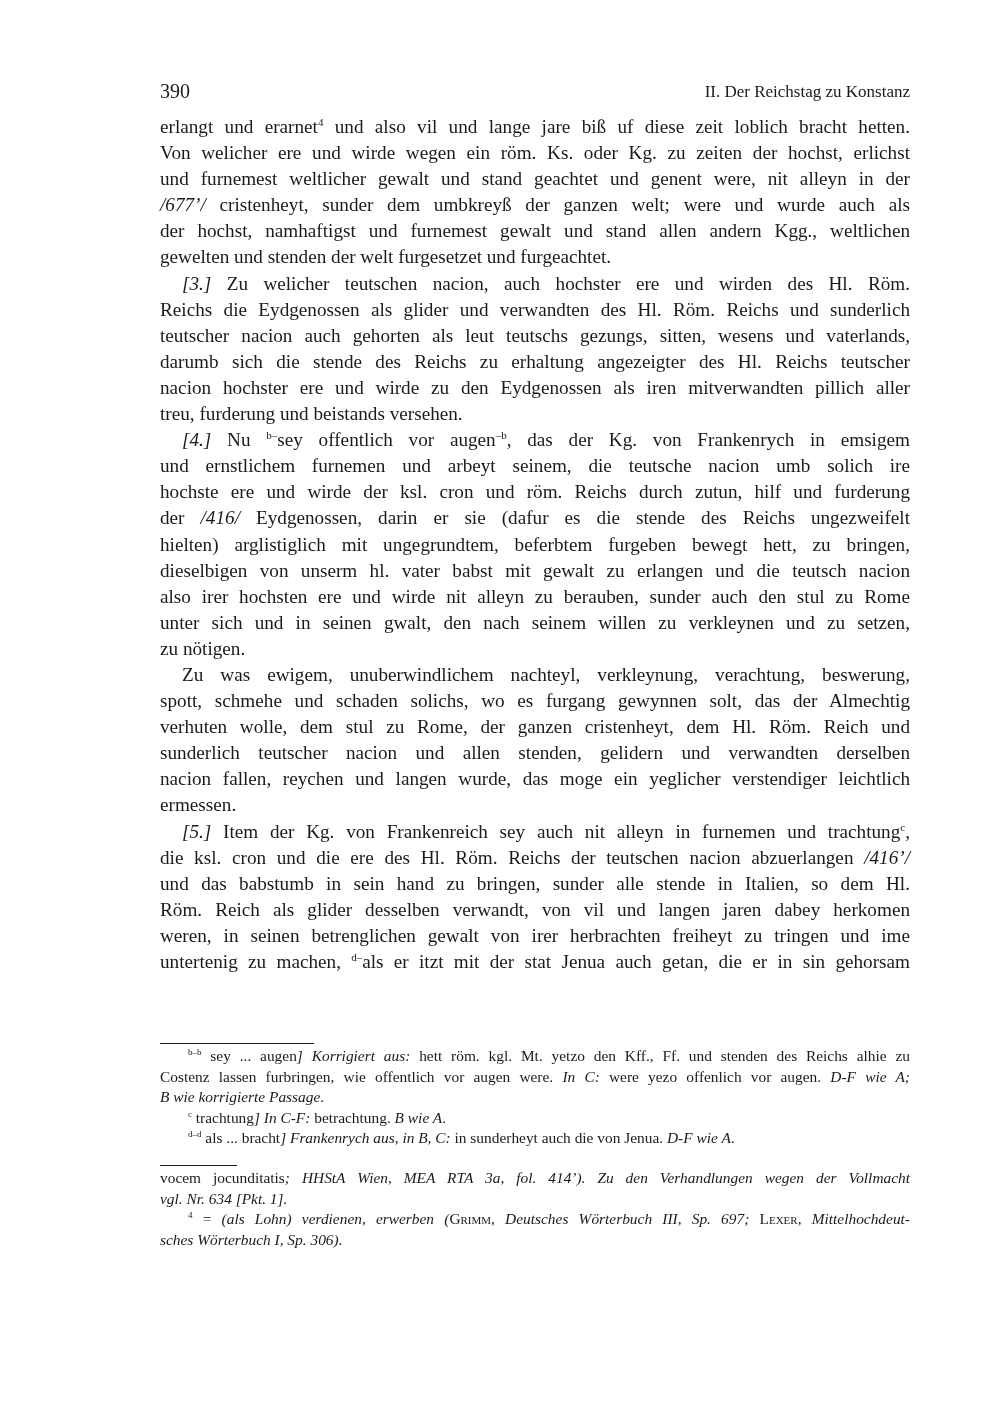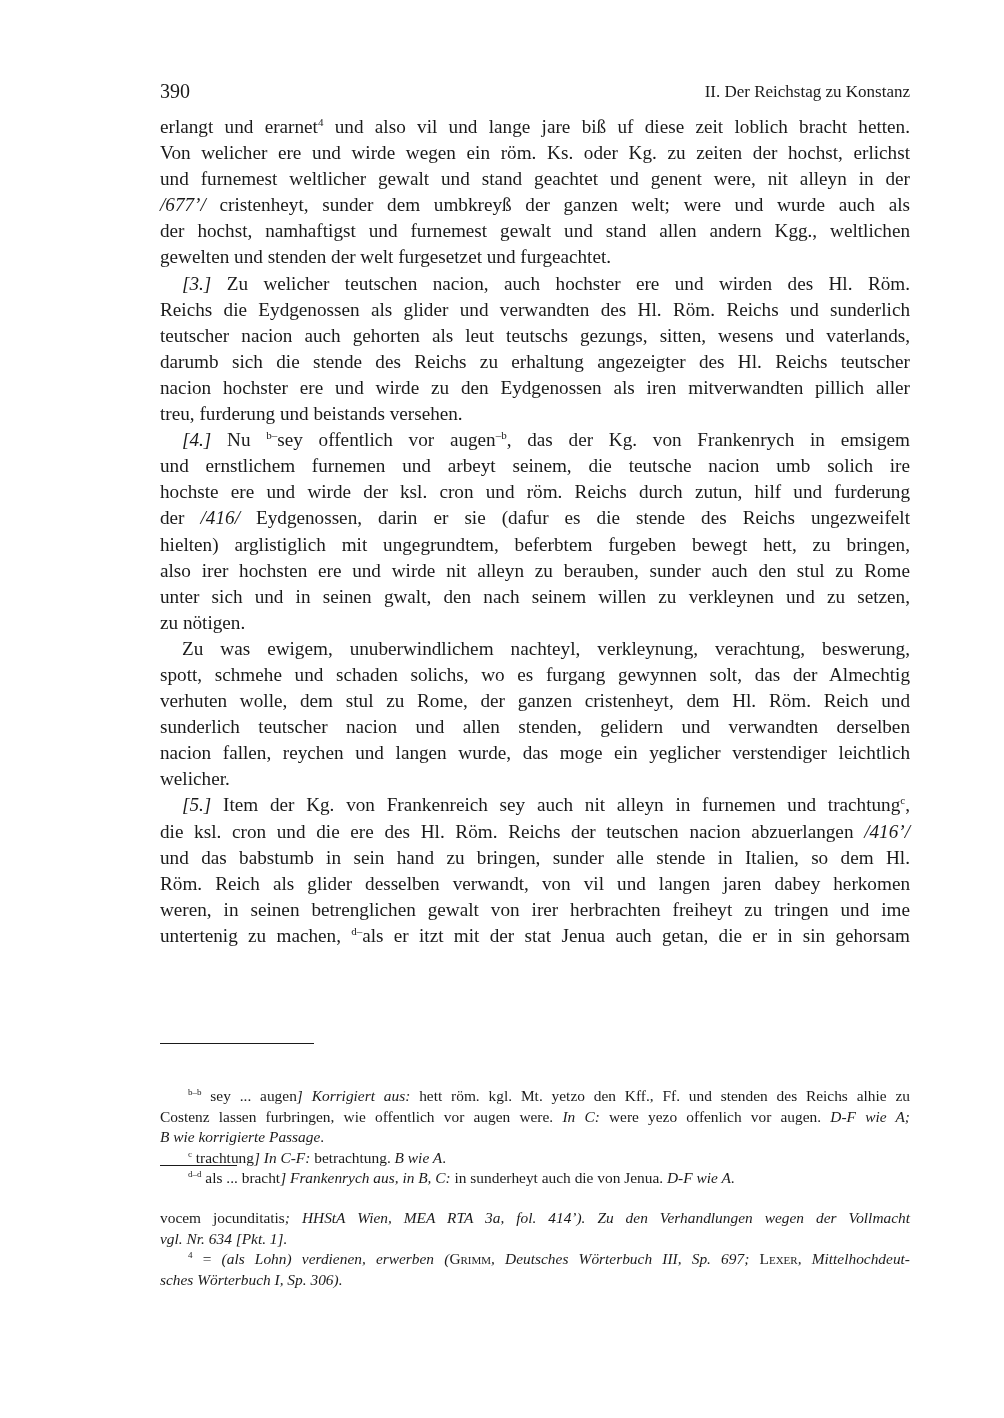--- a/index.html
+++ b/index.html
@@ -9,21 +9,21 @@
   .running-head { position: absolute; top: 80px; left: 0; width: 750px; height: 26px; font-size: 18px; }
   .page-number { position: absolute; left: 0; top: 0; font-size: 20px; }
   .head-title { position: absolute; left: 0; right: 0; top: 2px; text-align: right; font-size: 17px; }
   .body-text { position: absolute; top: 114px; left: 0; width: 750px; font-size: 19.2px; line-height: 26.1px;
                text-align: justify; }
   .line { display: block; text-align: justify; text-align-last: justify; white-space: nowrap; overflow: visible; }
   .line.last { text-align-last: left; }
   .it { font-style: italic; }
   sup { font-size: 11px; line-height: 0; vertical-align: 7px; }
   .rule { position: absolute; left: 0; height: 1px; background: #1a1a1a; }
-  .notes { position: absolute; left: 0; width: 750px; font-size: 15.4px; line-height: 20.6px; margin-top: 40px; }
+  .notes { position: absolute; left: 0; width: 750px; font-size: 15.4px; line-height: 20.6px; }
   .notes p { margin: 0; }
   .sc { font-variant: small-caps; }
   .notes sup { font-size: 9px; vertical-align: 6px; }
 </style>
 </head>
 <body>
 
 <div class="page">
   <div class="running-head">
     <span class="page-number">390</span>
@@ -41,29 +41,30 @@
       <span class="line">Reichs die Eydgenossen als glider und verwandten des Hl. Röm. Reichs und sunderlich</span>
       <span class="line">teutscher nacion auch gehorten als leut teutschs gezungs, sitten, wesens und vaterlands,</span>
       <span class="line">darumb sich die stende des Reichs zu erhaltung angezeigter des Hl. Reichs teutscher</span>
       <span class="line">nacion hochster ere und wirde zu den Eydgenossen als iren mitverwandten pillich aller</span>
       <span class="line last">treu, furderung und beistands versehen.</span>
       <span class="line" style="padding-left: 22px;"><span class="it">[4.]</span> Nu <sup>b–</sup>sey offentlich vor augen<sup>–b</sup>, das der Kg. von Frankenrych in emsigem</span>
       <span class="line">und ernstlichem furnemen und arbeyt seinem, die teutsche nacion umb solich ire</span>
       <span class="line">hochste ere und wirde der ksl. cron und röm. Reichs durch zutun, hilf und furderung</span>
       <span class="line">der <span class="it">/416/</span> Eydgenossen, darin er sie (dafur es die stende des Reichs ungezweifelt</span>
       <span class="line">hielten) arglistiglich mit ungegrundtem, beferbtem furgeben bewegt hett, zu bringen,</span>
+      <span class="line">dieselbigen von unserm hl. vater babst mit gewalt zu erlangen und die teutsch nacion</span>
       <span class="line">also irer hochsten ere und wirde nit alleyn zu berauben, sunder auch den stul zu Rome</span>
       <span class="line">unter sich und in seinen gwalt, den nach seinem willen zu verkleynen und zu setzen,</span>
       <span class="line last">zu nötigen.</span>
       <span class="line" style="padding-left: 22px;">Zu was ewigem, unuberwindlichem nachteyl, verkleynung, verachtung, beswerung,</span>
       <span class="line">spott, schmehe und schaden solichs, wo es furgang gewynnen solt, das der Almechtig</span>
       <span class="line">verhuten wolle, dem stul zu Rome, der ganzen cristenheyt, dem Hl. Röm. Reich und</span>
       <span class="line">sunderlich teutscher nacion und allen stenden, gelidern und verwandten derselben</span>
       <span class="line">nacion fallen, reychen und langen wurde, das moge ein yeglicher verstendiger leichtlich</span>
-      <span class="line last">welicher.</span>
+      <span class="line last">ermessen.</span>
       <span class="line" style="padding-left: 22px;"><span class="it">[5.]</span> Item der Kg. von Frankenreich sey auch nit alleyn in furnemen und trachtung<sup>c</sup>,</span>
       <span class="line">die ksl. cron und die ere des Hl. Röm. Reichs der teutschen nacion abzuerlangen <span class="it">/416’/</span></span>
       <span class="line">und das babstumb in sein hand zu bringen, sunder alle stende in Italien, so dem Hl.</span>
       <span class="line">Röm. Reich als glider desselben verwandt, von vil und langen jaren dabey herkomen</span>
       <span class="line">weren, in seinen betrenglichen gewalt von irer herbrachten freiheyt zu tringen und ime</span>
       <span class="line">untertenig zu machen, <sup>d–</sup>als er itzt mit der stat Jenua auch getan, die er in sin gehorsam</span>
     </div>
 
   <div class="rule" id="rule-apparatus" style="top: 1043px; width: 154px;"></div>
   <div class="notes" id="notes-apparatus" style="top: 1046px;">

